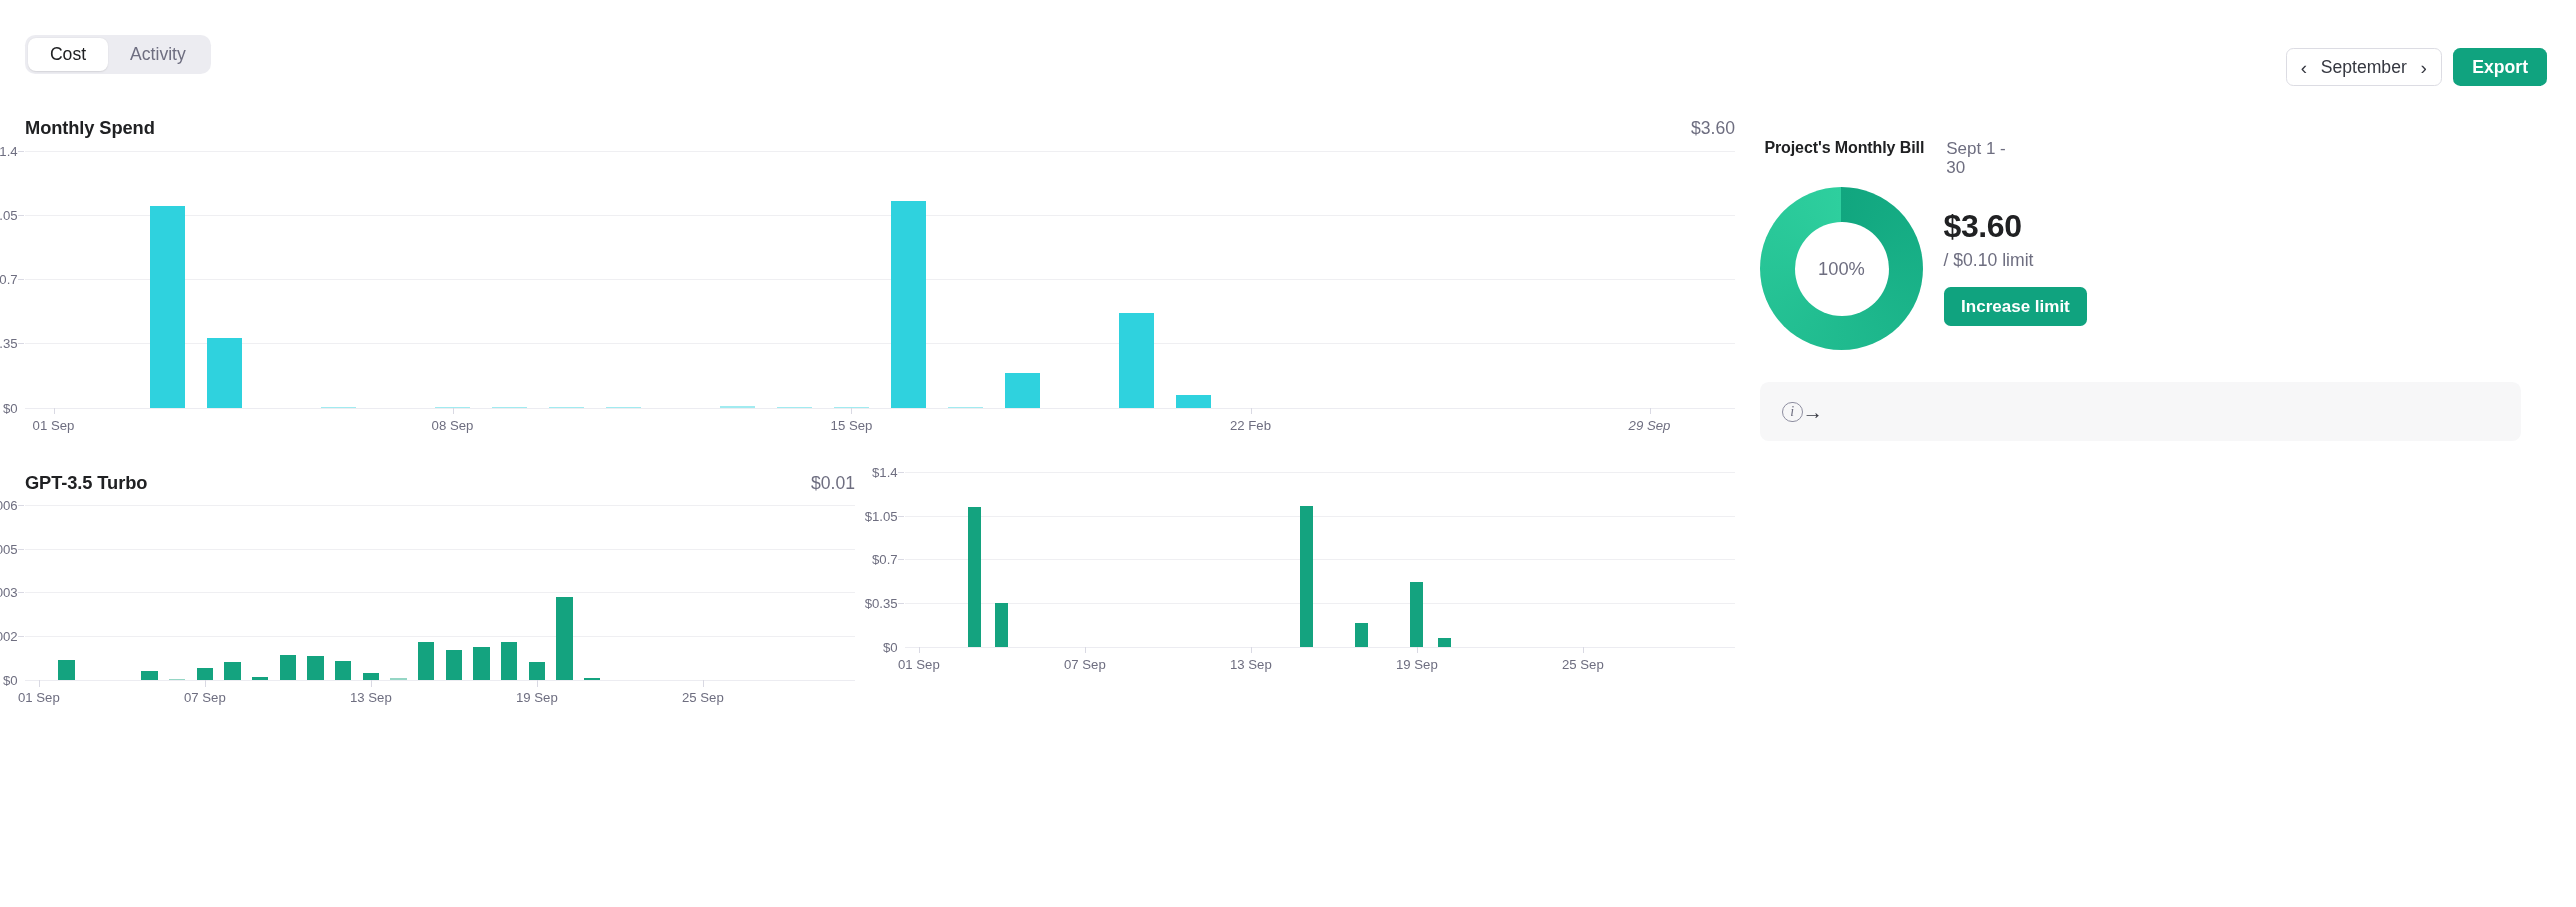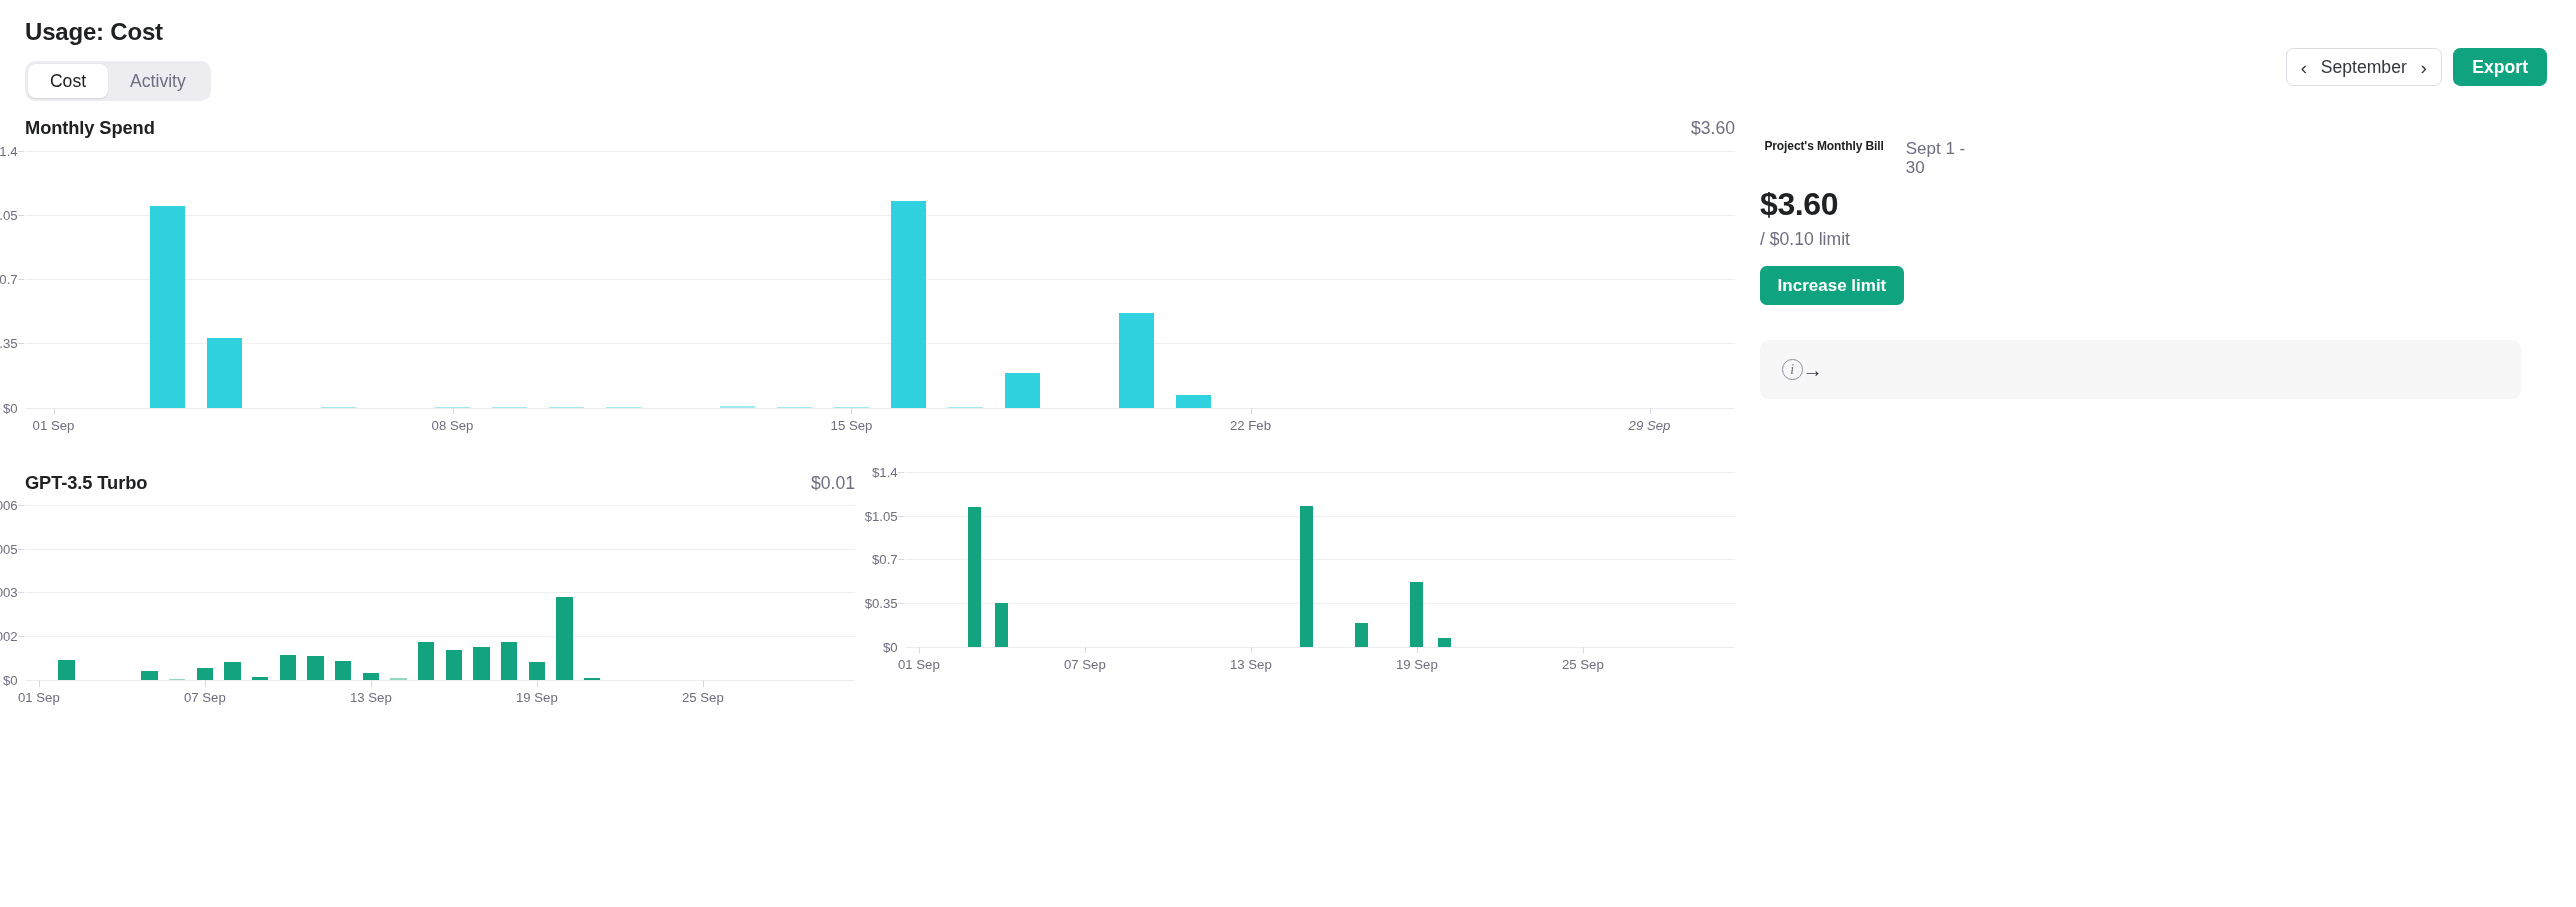--- a/index.html
+++ b/index.html
@@ -158,21 +158,21 @@
   .xlabel {
     position: absolute;
     font-size: 13.2px;
     color: #6e6e80;
     transform: translateX(-50%);
     white-space: nowrap;
   }
 
   
   .bill-head { display: flex; align-items: flex-start; gap: 22px; padding-left: 4.4px; }
-  .bill-title { font-size: 12px; font-weight: bold; color: #202123; letter-spacing: -0.1px; }
+  .bill-title { font-size: 16px; font-weight: bold; color: #202123; letter-spacing: -0.1px; }
   .bill-range { font-size: 17px; color: #6e6e80; width: 66px; line-height: 1.12; }
 
   .bill-body { display: flex; align-items: center; gap: 20.5px; margin-top: 10.3px; }
   .donut-wrap { position: relative; width: 163px; height: 163px; flex: none; }
   .donut-hole {
     position: absolute;
     left: 50%; top: 50%;
     transform: translate(-50%,-50%);
     width: 94px; height: 94px;
     border-radius: 50%;
@@ -222,21 +222,20 @@
   .org-arrow { font-size: 20.5px; color: #353740; }
 
   
   .bottom-row { display: flex; margin-top: 35px; }
   .bottom-col { width: 880px; flex: none; }
 </style>
 </head>
 <body>
 
 <div class="page-header">
-  <div class="page-title">Usage: Cost</div>
 
   <div class="tab-group">
     <button class="tab active">Cost</button>
     <button class="tab">Activity</button>
   </div>
 
   <div class="header-right">
     <div class="month-picker">
       <span class="chev">‹</span>
       <span class="month-label">September</span>
@@ -403,20 +402,25 @@
   </div>
 
   <div class="right-col">
 
     <div class="bill-head">
       <div class="bill-title">Project's Monthly Bill</div>
       <div class="bill-range">Sept 1 - 30</div>
     </div>
 
     <div class="bill-body">
+      <div class="donut-wrap" id="donut-wrap" style="background: conic-gradient(rgb(17, 166, 127) 0deg, rgb(46, 207, 158) 360deg, rgb(236, 236, 241) 360deg, rgb(236, 236, 241) 360deg); border-radius: 50%;">
+        <div class="donut-hole">
+          <span class="donut-pct">100%</span>
+        </div>
+      </div>
       <div class="bill-figures">
         <div class="bill-amount">$3.60</div>
         <div class="bill-limit">/ $0.10 limit</div>
         <button class="btn-increase">Increase limit</button>
       </div>
     </div>
 
     <div class="org-banner">
       <div class="info-icon">i</div>
       <div class="org-arrow">→</div>

